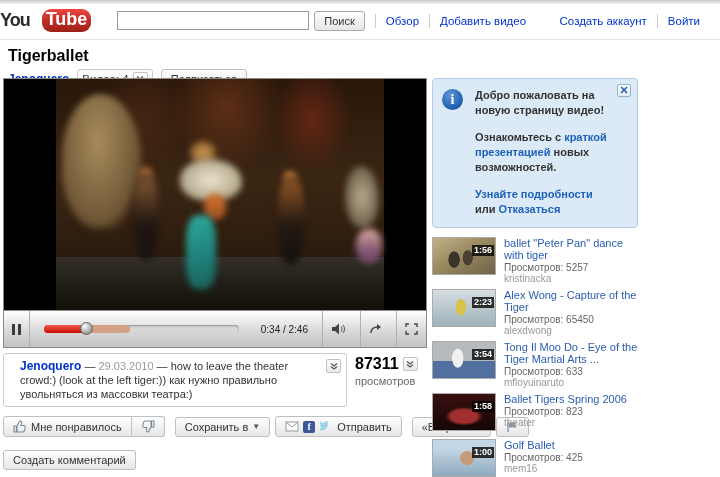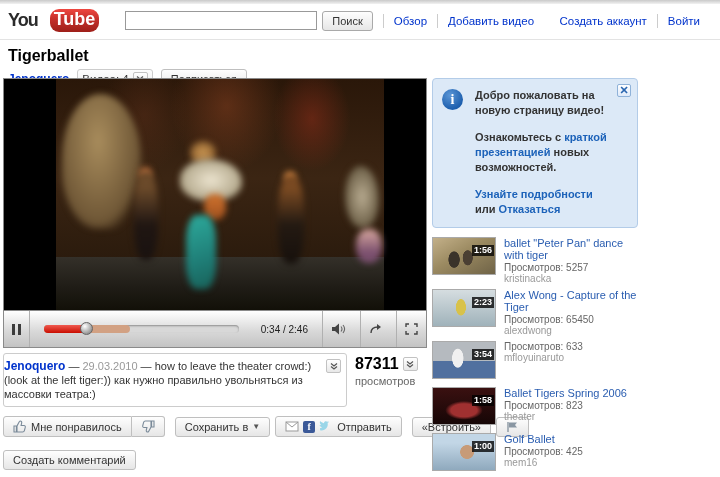--- a/index.html
+++ b/index.html
@@ -2,21 +2,21 @@
 <html><head>
 <meta charset="utf-8">
 <style>
   * { box-sizing: border-box; margin: 0; padding: 0; }
   html, body { width: 720px; height: 477px; overflow: hidden; background: #fff; }
   body { font-family: "Liberation Sans", sans-serif; color: #333; font-size: 11px; }
   .page { position: relative; width: 720px; height: 477px; overflow: hidden; }
 
   
   .topstrip { height: 4px; background: linear-gradient(#c9c9c9, #f2f2f2); }
-  .header { display: flex; align-items: center; padding: 5px 10px 7px 8px; border-bottom: 1px solid #e3e3e3; }
+  .header { display: flex; align-items: center; padding: 5px 10px 7px 0; border-bottom: 1px solid #e3e3e3; }
   .logo { display: flex; align-items: center; margin-right: 26px; cursor: pointer; }
   .logo .you { font-size: 18px; font-weight: bold; color: #2b2b2b; letter-spacing: -1px; }
   .logo .tube { font-size: 18px; font-weight: bold; color: #fff; background: linear-gradient(#ee4740, #c4302b 45%, #9e1f19); border-radius: 9px; padding: 0 4px 2px 4px; margin-left: 12px; }
   .search-box { display: flex; align-items: center; }
   .search-input { width: 192px; height: 19px; border: 1px solid #999; padding: 2px 4px; font-size: 12px; }
   .btn { display: inline-flex; align-items: center; gap: 4px; background: linear-gradient(#fefefe, #e6e6e6); border: 1px solid #bfbfbf; border-radius: 3px; padding: 3px 9px; font-size: 11px; color: #333; cursor: pointer; white-space: nowrap; }
   .search-btn { margin-left: 5px; border-color: #a9a9a9; }
   .hnav { display: flex; align-items: center; margin-left: 10px; }
   .hnav a, .hright a { color: #0033cc; text-decoration: none; font-size: 11.5px; padding: 0 10px; cursor: pointer; }
   .hsep { width: 1px; height: 14px; background: #ccc; }
@@ -76,21 +76,21 @@
   .trackwrap { flex: 1; padding: 0 8px; }
   .track { position: relative; height: 8px; border-radius: 4px; background: #d8d8d8; box-shadow: inset 0 1px 2px rgba(0,0,0,.35); cursor: pointer; }
   .loaded { position: absolute; left: 0; top: 0; bottom: 0; border-radius: 4px; background: #d2a183; }
   .played { position: absolute; left: 0; top: 0; bottom: 0; border-radius: 4px 0 0 4px; background: linear-gradient(#f05a50, #c90d00); }
   .knob { position: absolute; top: -3px; width: 13px; height: 13px; margin-left: -6px; border-radius: 50%;
     background: radial-gradient(circle at 35% 30%, #ffffff, #a9a9a9 60%, #707070); border: 1px solid #666; cursor: grab; }
   .time { font-size: 10px; color: #222; padding: 0 8px; white-space: nowrap; }
 
   
   .descrow { display: flex; margin-top: 5px; gap: 8px; align-items: flex-start; }
-  .descbox { position: relative; flex: 1; border: 1px solid #ccc; border-radius: 3px; padding: 5px 26px 5px 0; line-height: 14px; min-height: 36px; }
+  .descbox { position: relative; flex: 1; border: 1px solid #ccc; border-radius: 3px; padding: 5px 26px 5px 16px; line-height: 14px; min-height: 36px; }
   .desc-date { color: #999; }
   .desc-chev { position: absolute; right: 5px; top: 5px; }
   .statsbox { width: 72px; text-align: left; padding-top: 2px; }
   .statstop { display: flex; align-items: center; gap: 4px; }
   .views-num { font-size: 16px; font-weight: bold; color: #000; }
   .views-label { color: #666; margin-top: 2px; }
 
   
   .actions { display: flex; align-items: center; margin-top: 9px; gap: 5px; }
   .grp { display: flex; }
@@ -334,20 +334,21 @@
           <div class="rv-views">Просмотров: 65450</div>
           <div class="rv-user">alexdwong</div>
         </div>
       </div>
 
       <div class="rv">
         <div class="thumb" style="background:radial-gradient(ellipse 9px 15px at 40% 45%, #f0f0f0 0 60%, transparent 66%), linear-gradient(#b5babf 52%, #51709f 52%)">
           <span class="dur">3:54</span>
         </div>
         <div class="rv-meta">
+          <a class="rv-title">Tong Il Moo Do - Eye of the Tiger Martial Arts ...</a>
           <div class="rv-views">Просмотров: 633</div>
           <div class="rv-user">mfloyuinaruto</div>
         </div>
       </div>
 
       <div class="rv">
         <div class="thumb" style="background:radial-gradient(ellipse 26px 13px at 50% 62%, #a03030 0 50%, transparent 72%), linear-gradient(#3a1010,#160606)">
           <span class="dur">1:58</span>
         </div>
         <div class="rv-meta">

